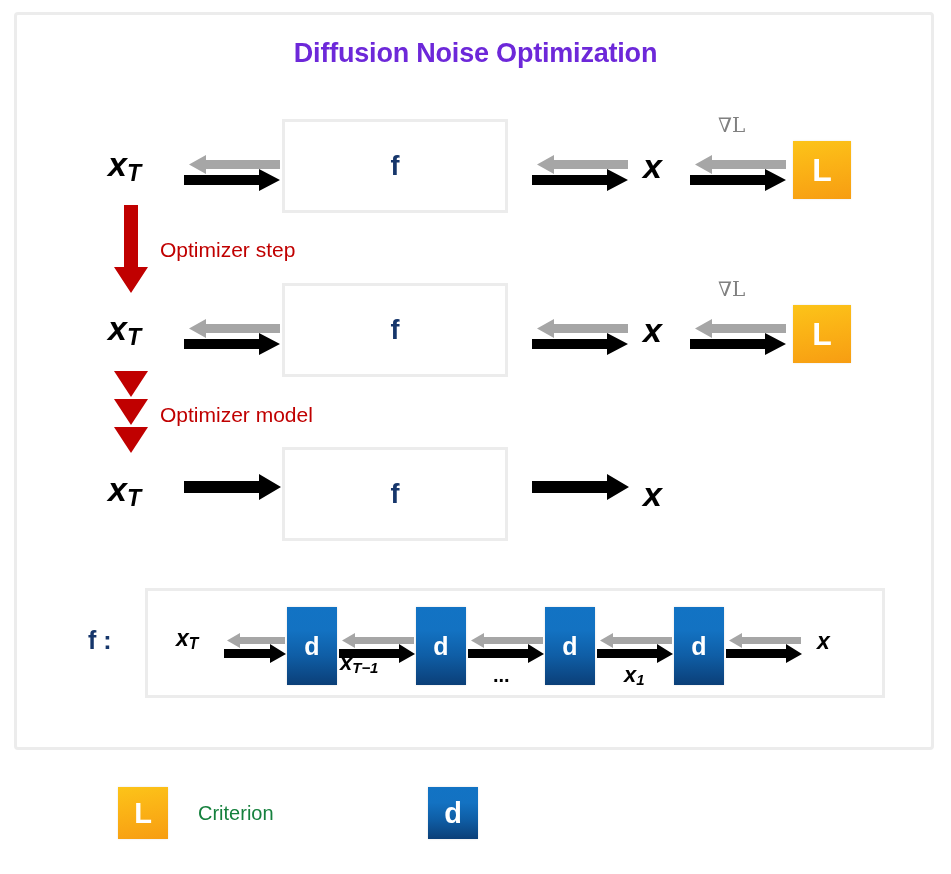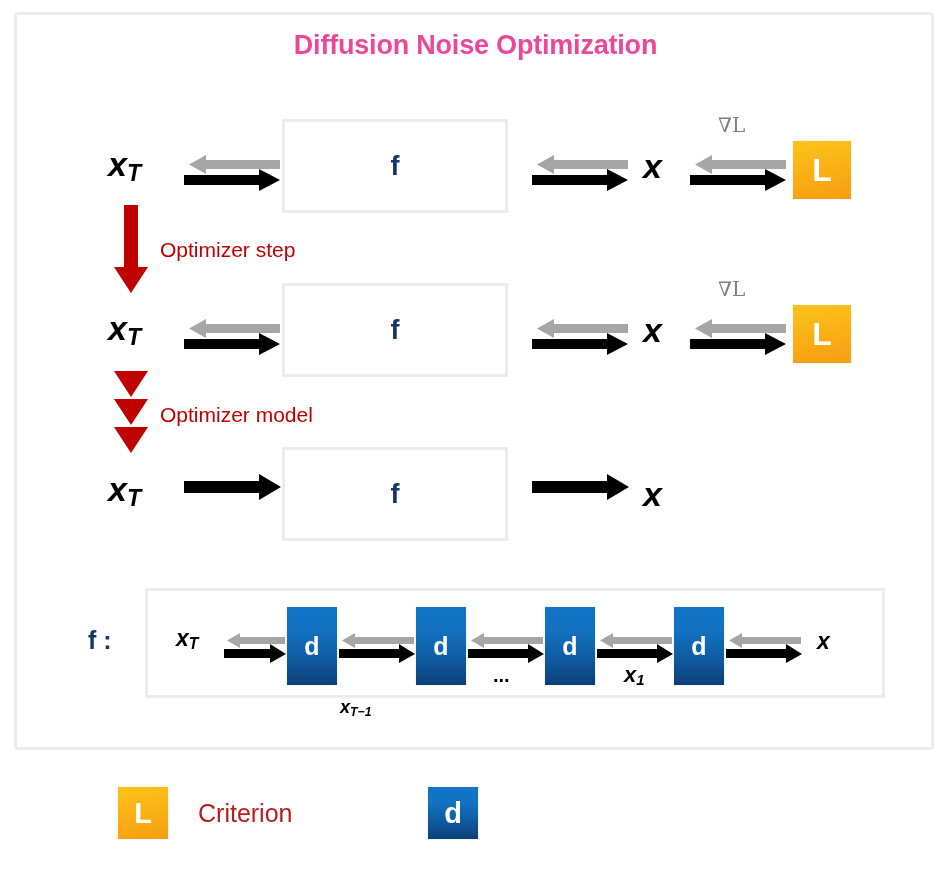--- a/index.html
+++ b/index.html
@@ -25,26 +25,26 @@
     border: 3px solid #ececec;
     border-radius: 4px;
     background: #ffffff;
     box-sizing: border-box;
   }
 
   
   #diagram-title {
     position: absolute;
     left: 0;
-    top: 30px;
+    top: 38px;
     width: 951px;
     text-align: center;
     font-size: 27px;
     font-weight: bold;
-    color: #ec4899;
+    color: #6d28d9;
     letter-spacing: -0.2px;
   }
 
   
   .math {
     font-family: Liberation Sans, sans-serif;
     font-style: italic;
     font-weight: bold;
     color: #000;
     white-space: nowrap;
@@ -147,22 +147,22 @@
     font-weight: bold;
     font-size: 25px;
     color: #16366b;
   }
 
   
   #legend { position: absolute; left: 0; top: 780px; width: 951px; height: 80px; }
   .legend-item { position: absolute; display: flex; align-items: center; }
   .legend-text {
     font-family: "Liberation Sans", sans-serif;
-    font-size: 25px;
-    color: #b91c1c;
+    font-size: 20px;
+    color: #15803d;
     white-space: nowrap;
   }
   .dots {
     position: absolute;
     font-family: "Liberation Sans", sans-serif;
     font-weight: bold;
     font-size: 20px;
     color: #000;
   }
 </style>
@@ -314,21 +314,21 @@
 </div>
 
 <svg class="arrow-svg" style="left:337px; top:625px;" width="80" height="38" viewBox="0 0 80 38">
   <g>
     <path d="M 18 12 L 77 12 L 77 19 L 18 19 L 18 23 L 5 15.5 L 18 8 Z" fill="#a6a6a6"></path>
   </g>
   <g>
     <path d="M 2 24 L 62 24 L 62 19 L 78 29 L 62 38 L 62 33 L 2 33 Z" fill="#000000"></path>
   </g>
 </svg>
-<span class="math" style="left:340px; top:697px; font-size:18px;">
+<span class="math" style="left:340px; top:650px; font-size:22px;">
   <span>x</span><sub>T−1</sub>
 </span>
 
 <div class="d-box" style="left:416px; top:607px; width:50px; height:78px;">
   <span class="d-letter" style="font-size:25px;">d</span>
 </div>
 
 <svg class="arrow-svg" style="left:466px; top:625px;" width="80" height="38" viewBox="0 0 80 38">
   <g>
     <path d="M 18 12 L 77 12 L 77 19 L 18 19 L 18 23 L 5 15.5 L 18 8 Z" fill="#a6a6a6"></path>

